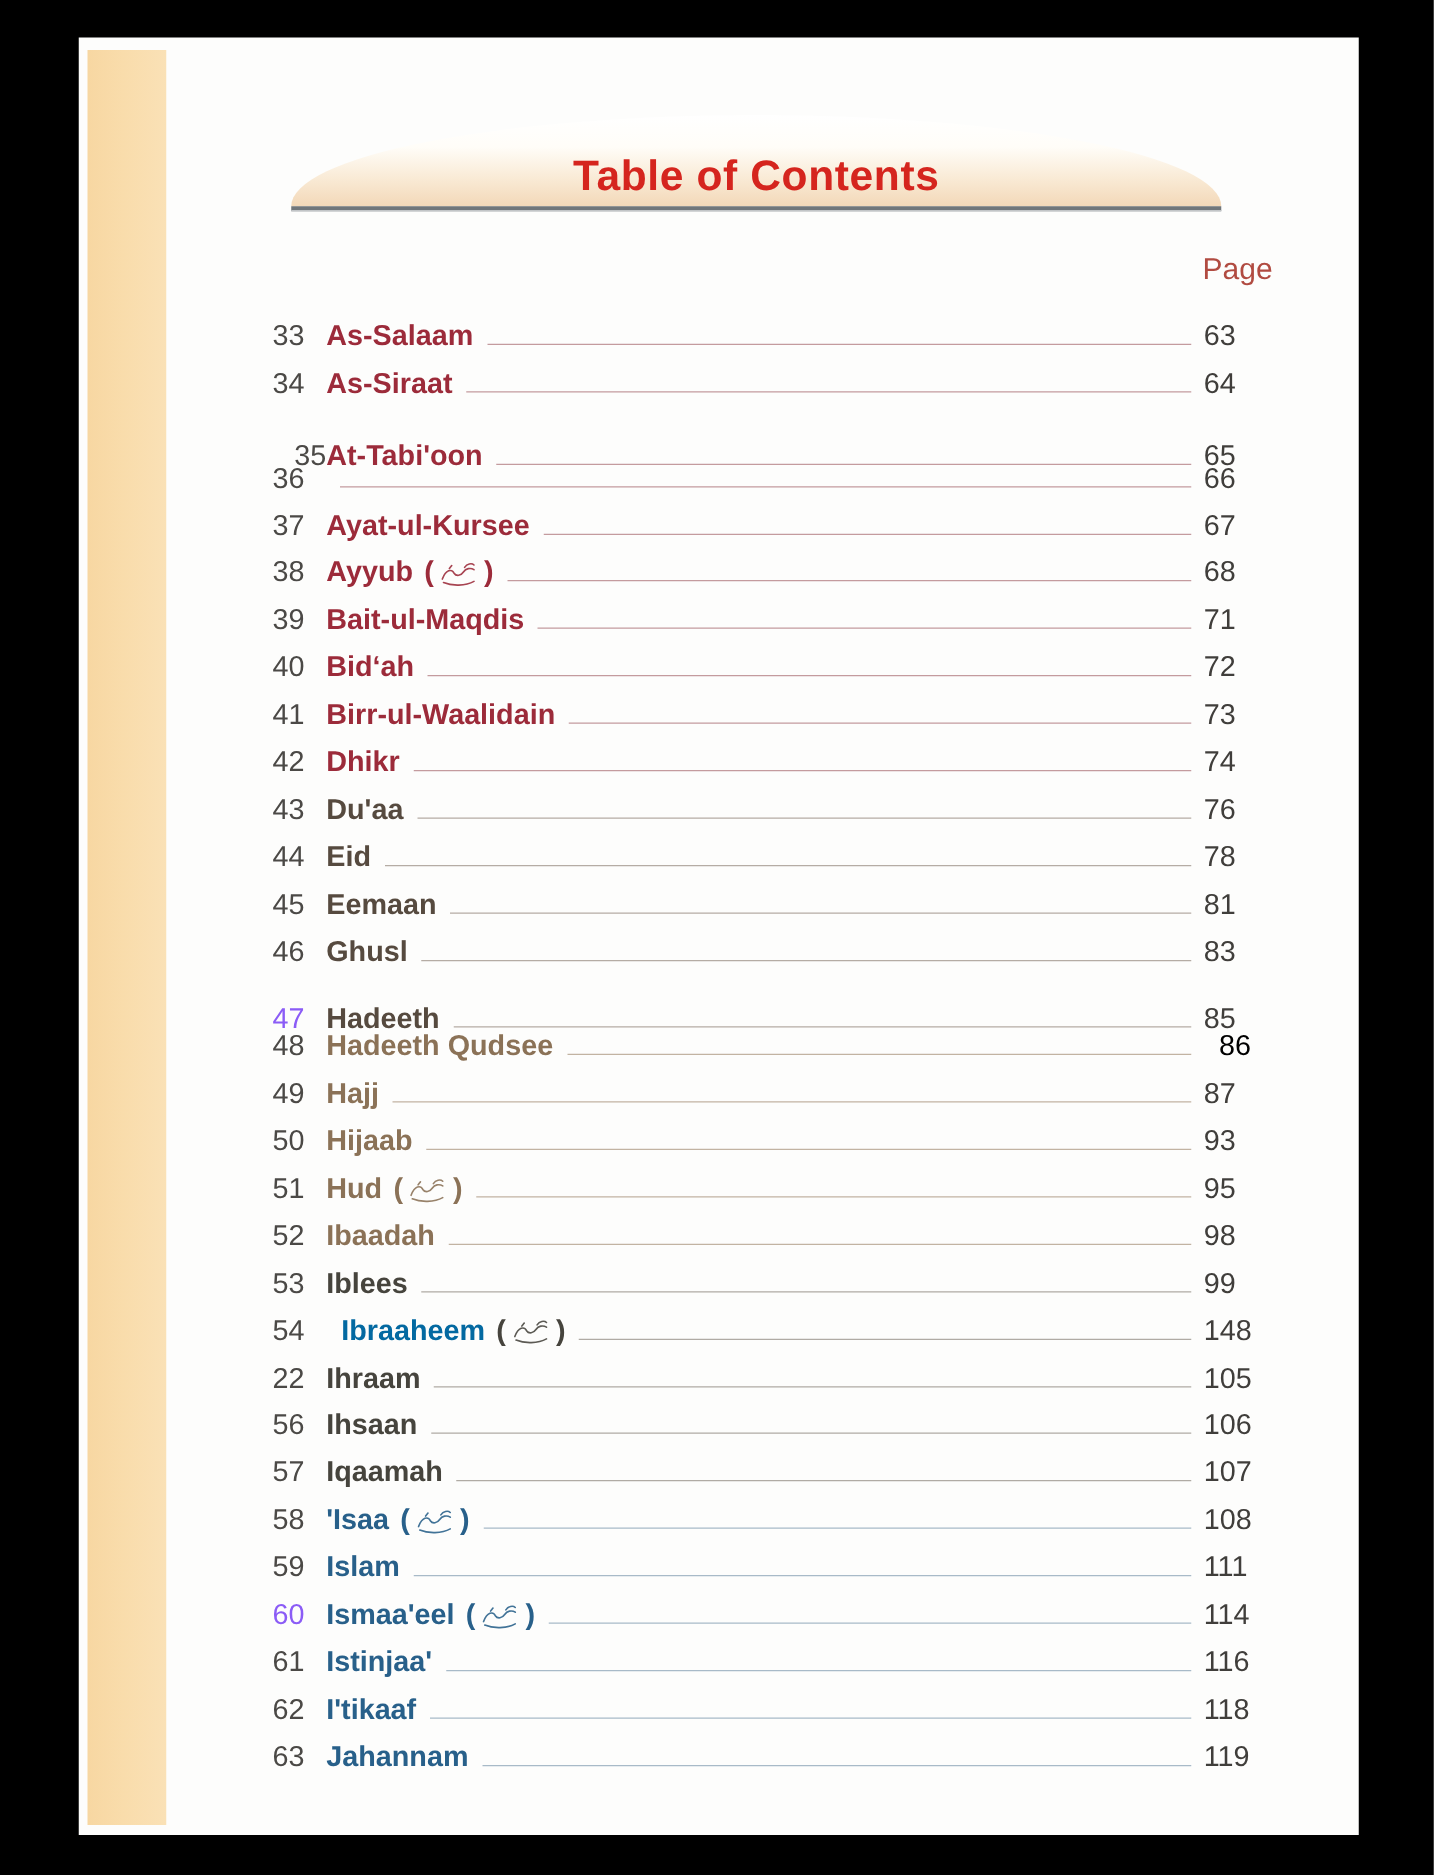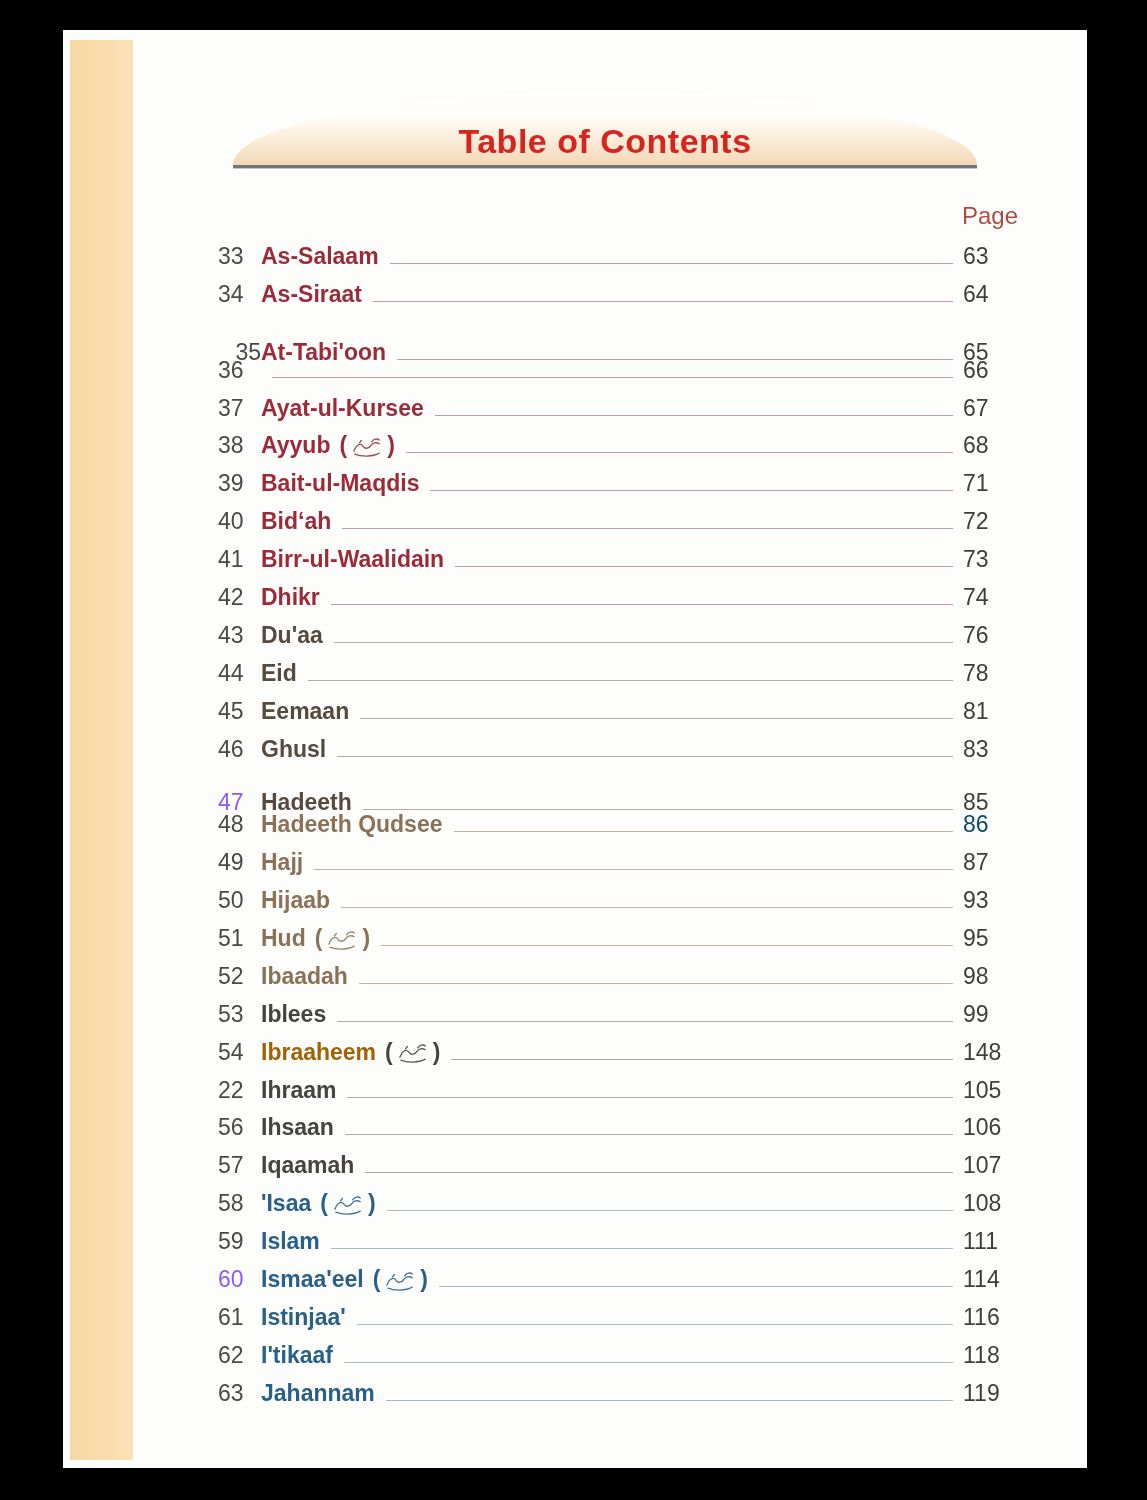--- a/index.html
+++ b/index.html
@@ -31,21 +31,21 @@
     position:absolute;left:0;right:0;bottom:4px;
     text-align:center;
     font-size:34px;font-weight:bold;
     letter-spacing:0.5px;
   }
   .page-col-label{
     position:absolute;left:899px;top:172px;width:80px;
     font-size:24px;
   }
   .toc-list{
-    position:absolute;left:150px;top:212px;width:800px;
+    position:absolute;left:150px;top:224px;width:800px;
   }
   .toc-row{
     display:flex;align-items:baseline;
     height:37.9px;box-sizing:border-box;padding-top:1px;
     font-size:23px;line-height:1.15;
     white-space:nowrap;
   }
   .num{
     width:48px;flex:0 0 48px;
     padding-left:5px;box-sizing:border-box;
@@ -213,21 +213,21 @@
 
     <span class="leader" style="border-bottom-color: rgb(181, 172, 164);"></span>
     <span class="pagenum" style="color: rgb(64, 62, 59);">85</span>
   </div>
 
   <div class="toc-row">
     <span class="num" style="color: rgb(75, 73, 70);">48</span>
     <span class="title" style="color: rgb(139, 114, 87);">Hadeeth Qudsee</span>
 
     <span class="leader" style="border-bottom-color: rgb(194, 179, 162);"></span>
-    <span class="pagenum" style="color: #0c4a6e;">86</span>
+    <span class="pagenum" style="color: #000000; text-align: center;">86</span>
   </div>
 
   <div class="toc-row">
     <span class="num" style="color: rgb(75, 73, 70);">49</span>
     <span class="title" style="color: rgb(139, 114, 87);">Hajj</span>
 
     <span class="leader" style="border-bottom-color: rgb(194, 179, 162);"></span>
     <span class="pagenum" style="color: rgb(64, 62, 59);">87</span>
   </div>
 
@@ -267,21 +267,21 @@
   <div class="toc-row">
     <span class="num" style="color: rgb(75, 73, 70);">53</span>
     <span class="title" style="color: rgb(70, 68, 61);">Iblees</span>
 
     <span class="leader" style="border-bottom-color: rgb(176, 171, 164);"></span>
     <span class="pagenum" style="color: rgb(64, 62, 59);">99</span>
   </div>
 
   <div class="toc-row">
     <span class="num" style="color: rgb(75, 73, 70);">54</span>
-    <span class="title" style="color: #a16207;">Ibraaheem</span>
+    <span class="title" style="color: #0369a1; margin-left: 12px;">Ibraaheem</span>
     <span class="honorific" style="color: rgb(70, 68, 61);">
           <span>(</span>
           <svg width="30" height="21" viewBox="0 0 32 22" fill="none" stroke="currentColor" stroke-width="1.4" stroke-linecap="round">
             <path d="M2 15 C5 7, 10 6, 12 10 C14 13, 18 12, 20 9 C22 6, 26 5, 29 7"></path>
             <path d="M3 18 C10 21, 22 21, 29 17"></path>
             <path d="M21 5 C23 2, 27 1, 29 3"></path>
             <path d="M8 6 L10 3.5"></path>
           </svg>
           <span>)</span>
         </span>

